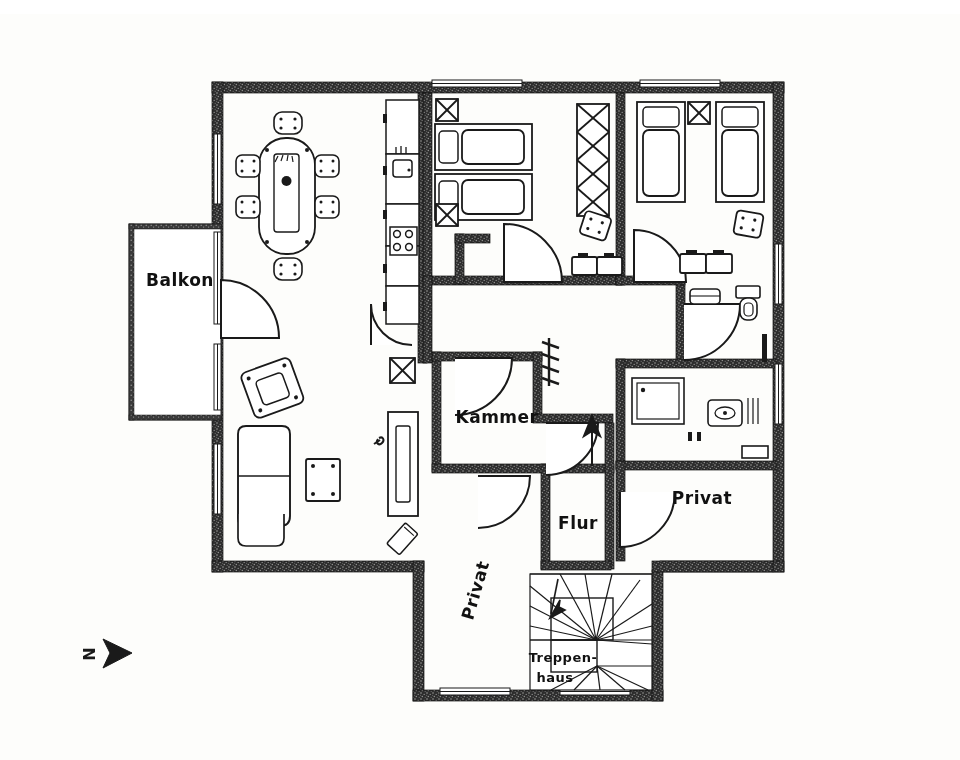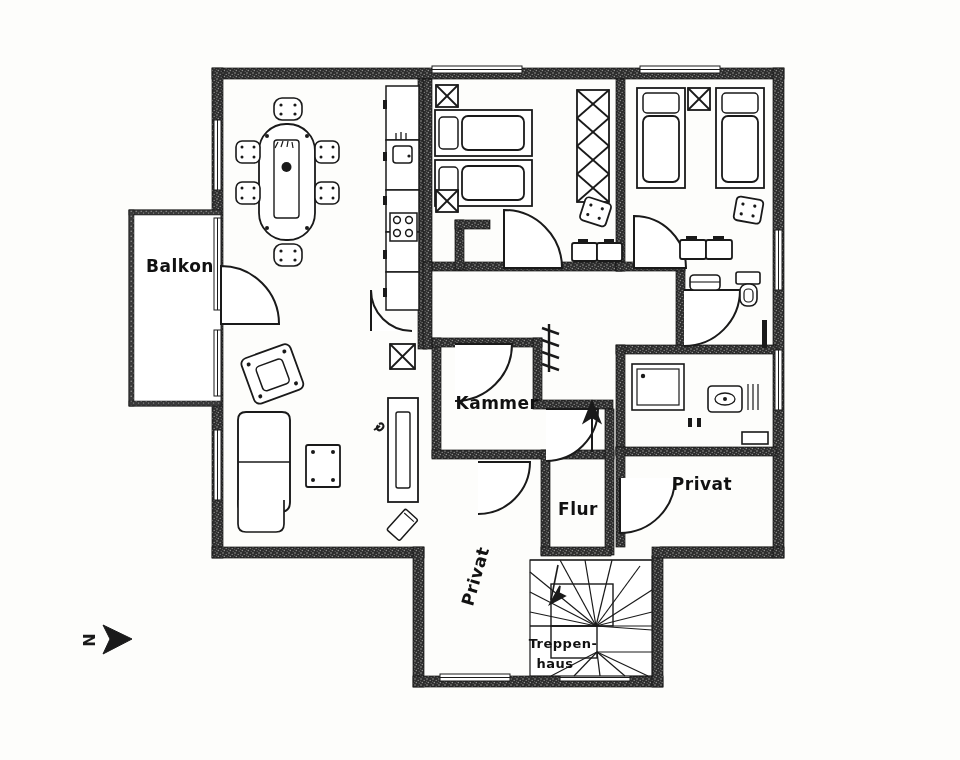--- a/index.html
+++ b/index.html
@@ -2,21 +2,21 @@
 <html><head>
 <meta charset="utf-8">
 <title>Grundriss</title>
 <style>
   html,body{margin:0;padding:0;background:#ffffff;}
   body{
     width:960px;height:760px;overflow:hidden;
     font-family:"DejaVu Sans", sans-serif;
     background:#ffffff;
   }
-  #plan-root{position:relative;width:960px;height:672px;background:#fdfdfb;}
+  #plan-root{position:relative;width:960px;height:672px;background:#fdfdfb;margin-top:14px;}
   svg#floorplan{display:block;width:960px;height:760px;}
   .room-label{
     font-family:"DejaVu Sans", sans-serif;
     font-weight:700;
     fill:#111111;
     letter-spacing:0.5px;
   }
   .compass-label{
     font-family:"DejaVu Sans", sans-serif;
     font-weight:700;

